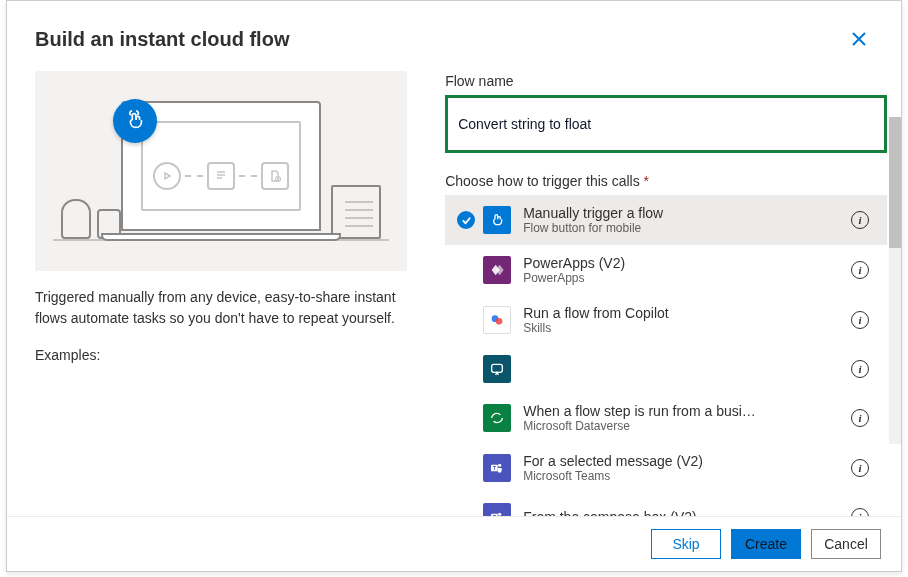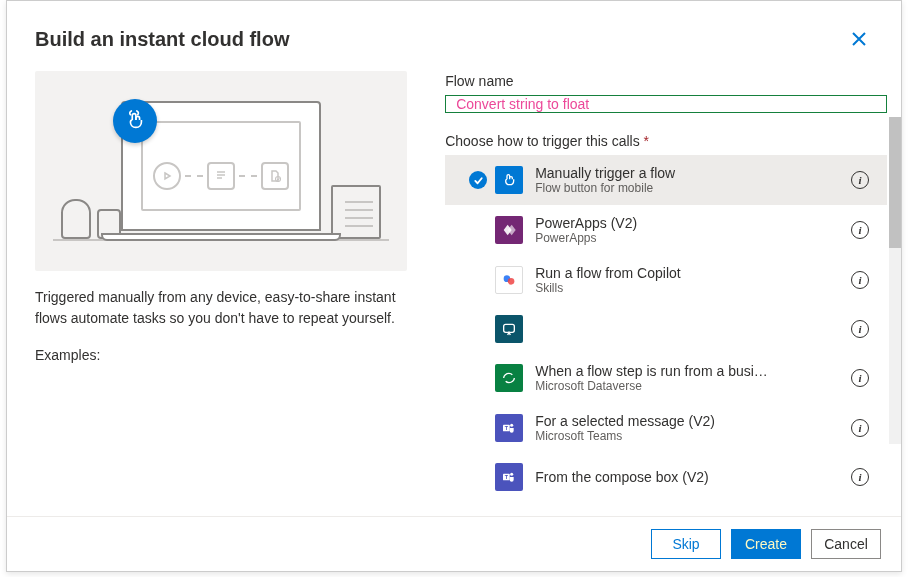--- a/index.html
+++ b/index.html
@@ -20,45 +20,45 @@
   .desc { color: #323130; font-size: 14px; line-height: 1.5; margin-bottom: 18px; }
   .examples-label { font-size: 14px; font-weight: 400; color: #323130; margin-bottom: 4px; }
   .examples { padding-left: 22px; }
   .examples li { font-size: 14px; color: #323130; line-height: 1.5; margin-bottom: 2px; }
   
   .right-panel { flex: 1; padding: 12px 6px 0 18px; display: flex; flex-direction: column; }
   .scroll-area { flex: 1; overflow-y: auto; padding-right: 8px; }
   
   .field-label { font-size: 14px; color: #323130; margin-bottom: 6px; display: block; }
   .req { color: #a4262c; }
-  .flow-name-input { width: 100%; padding: 0 10px; font-size: 14px; border: 1px solid #15803d; background: #fff; color: #ec4899; outline: none; margin-bottom: 20px; }
+  .flow-name-input { width: 100%; padding: 18px 10px; font-size: 14px; border: 3px solid #15803d; background: #fff; color: #0f172a; outline: none; margin-bottom: 20px; }
   
   .trigger-list { border-top: none; }
-  .trigger-item { display: flex; align-items: center; padding: 10px 12px 10px 16px; cursor: pointer; position: relative; }
+  .trigger-item { display: flex; align-items: center; padding: 10px 12px 10px 4px; cursor: pointer; position: relative; }
   .trigger-item.selected { background: #edebe9; }
   
   .radio-slot { width: 34px; display: flex; justify-content: center; }
   .radio-check { width: 18px; height: 18px; border-radius: 50%; background: #0078d4; display: flex; align-items: center; justify-content: center; }
   .radio-check svg { width: 11px; height: 11px; }
   .radio-empty { width: 18px; height: 18px; }
   
   .trigger-icon { width: 28px; height: 28px; border-radius: 2px; display: flex; align-items: center; justify-content: center; flex-shrink: 0; margin-right: 12px; }
   .trigger-icon svg { width: 16px; height: 16px; }
   
   .trigger-text { flex: 1; min-width: 0; }
   .trigger-title { font-size: 14px; color: #323130; white-space: nowrap; overflow: hidden; text-overflow: ellipsis; }
   .trigger-sub { font-size: 12px; color: #605e5c; }
   
   .info-slot { width: 30px; display: flex; justify-content: center; }
   .info-icon { width: 18px; height: 18px; border: 1.4px solid #323130; border-radius: 50%; display: flex; align-items: center; justify-content: center; font-size: 11px; font-weight: 600; color: #323130; font-family: Georgia, serif; font-style: italic; }
   
   .footer { border-top: 1px solid #edebe9; padding: 12px 20px; display: flex; justify-content: flex-end; gap: 10px; }
   .btn { min-width: 70px; padding: 6px 2px; font-size: 14px; cursor: pointer; border: 1px solid #8a8886; background: #fff; color: #323130; }
   .btn-skip { color: #0078d4; border-color: #0078d4; background: #fff; }
-  .btn-create { background: #0078d4; color: #fef9c3; border-color: #0078d4; }
+  .btn-create { background: #0078d4; color: #0f172a; border-color: #0078d4; }
   
   
   .outer-scroll { position: absolute; right: 0; top: 56px; bottom: 72px; width: 12px; background: #f1f1f1; }
   .outer-thumb { position: absolute; top: 0; width: 100%; height: 40%; background: #c1c1c1; }
   
   
   .illu-laptop-base { position:absolute; bottom:30px; left:50%; transform:translateX(-50%); width:240px; height:8px; background:#fff; border:2px solid #8a8886; border-radius: 0 0 6px 6px; }
   .illu-screen { position:absolute; bottom:40px; left:50%; transform:translateX(-50%); width:200px; height:130px; background:#fff; border:2px solid #8a8886; border-radius:4px 4px 0 0; }
   .illu-inner { position:absolute; top:18px; left:18px; right:18px; bottom:18px; border:2px solid #c8c6c4; border-radius:2px; }
   .illu-row { position:absolute; top:45%; left:10px; right:10px; display:flex; align-items:center; justify-content:space-between; }

